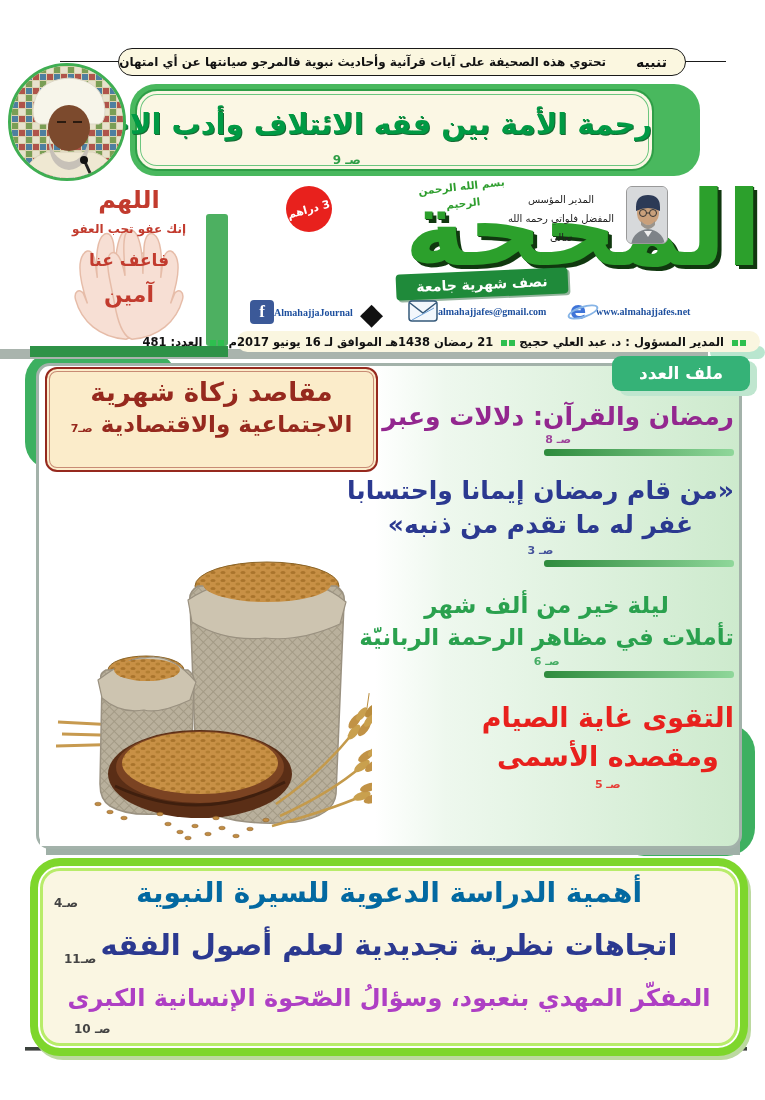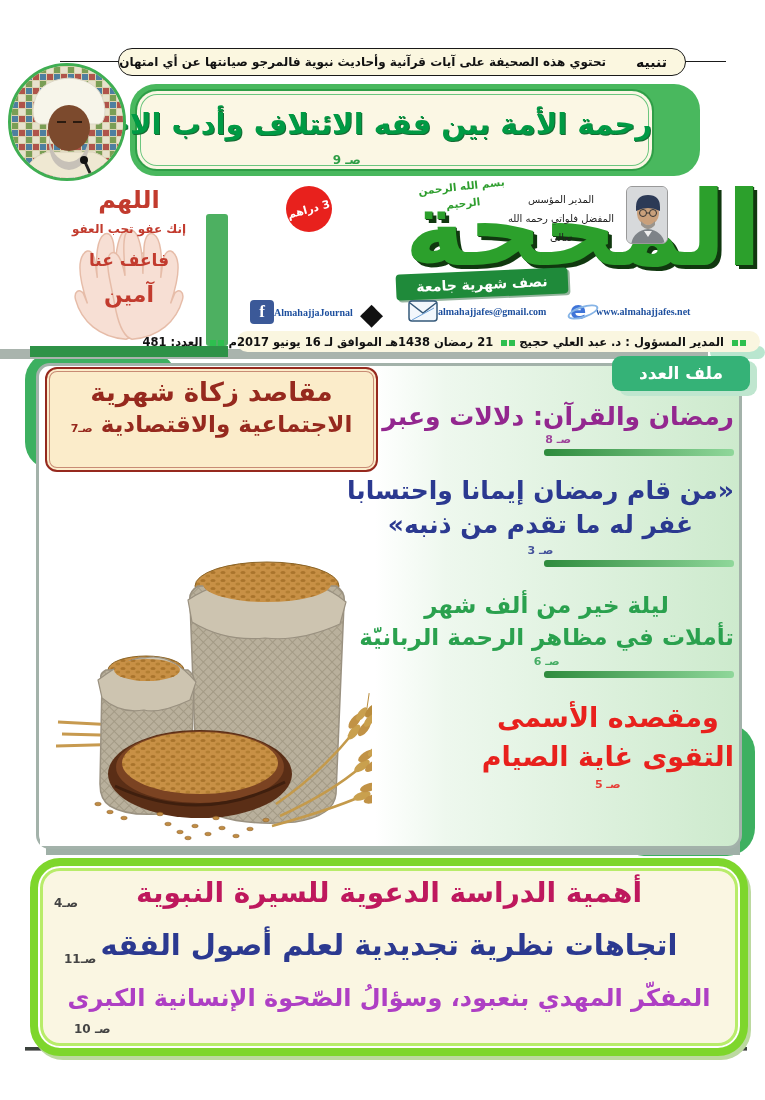--- a/index.html
+++ b/index.html
@@ -101,21 +101,21 @@
   .a2 { margin-top:18px; } .a3 { margin-top:22px; } .a4 { margin-top:20px; }
   .art-pr { font-size:11px; font-weight:bold; opacity:.85; margin-top:2px; }
   .a1 .art-pr { color:#93278f; } .a2 .art-pr { color:#2b3990; } .a3 .art-pr { color:#2aa14e; } .a4 .art-pr { color:#e8211d; }
   .art-bar { width:190px; height:7px; border-radius:3px; background:linear-gradient(to right,#2e8b3d,#8fd79a); margin-top:3px; }
 
   
   .bottombox { position:absolute; left:30px; top:858px; width:718px; height:198px; background:#faf6e2;
                border:8px solid #7ed62c; border-radius:30px; z-index:2;
                box-shadow:inset 0 0 0 2px #ffffff, inset 0 0 0 5px #b8ec6a, 3px 4px 0 #bcd9a0; }
   .brow { position:absolute; width:100%; text-align:center; direction:rtl; font-weight:bold; white-space:nowrap; }
-  .br1 { top:10px; color:#be185d; font-size:28px; }
+  .br1 { top:10px; color:#0369a1; font-size:28px; }
   .br2 { top:62px; color:#2b3990; font-size:29px; }
   .br3 { top:118px; color:#ae3fc4; font-size:24px; }
   .bpr { position:absolute; font-size:12px; font-weight:bold; color:#444; direction:rtl; }
   .bpr1 { left:16px; top:30px; } .bpr2 { left:26px; top:86px; } .bpr3 { left:36px; top:156px; }
 
   .bottomrule { position:absolute; left:25px; top:1047px; width:722px; height:3px;
                 border-top:3px solid #3b423d; border-bottom:1px solid #8a8a8a; z-index:1; }
 </style>
 </head>
 <body>
@@ -340,22 +340,22 @@
     <div class="a3">
       <div class="art-title">
         <div>ليلة خير من ألف شهر</div>
         <div>تأملات في مظاهر الرحمة الربانيّة</div>
       </div>
       <div class="art-pr">صـ 6</div>
       <div class="art-bar"></div>
     </div>
     <div class="a4">
       <div class="art-title">
+        <div>التقوى غاية الصيام</div>
         <div>ومقصده الأسمى</div>
-        <div>التقوى غاية الصيام</div>
       </div>
       <div class="art-pr">صـ 5</div>
     </div>
   </div>
 
   <div class="bottombox">
     <div class="brow br1">أهمية الدراسة الدعوية للسيرة النبوية</div>
     <div class="bpr bpr1">صـ4</div>
     <div class="brow br2">اتجاهات نظرية تجديدية لعلم أصول الفقه</div>
     <div class="bpr bpr2">صـ11</div>

